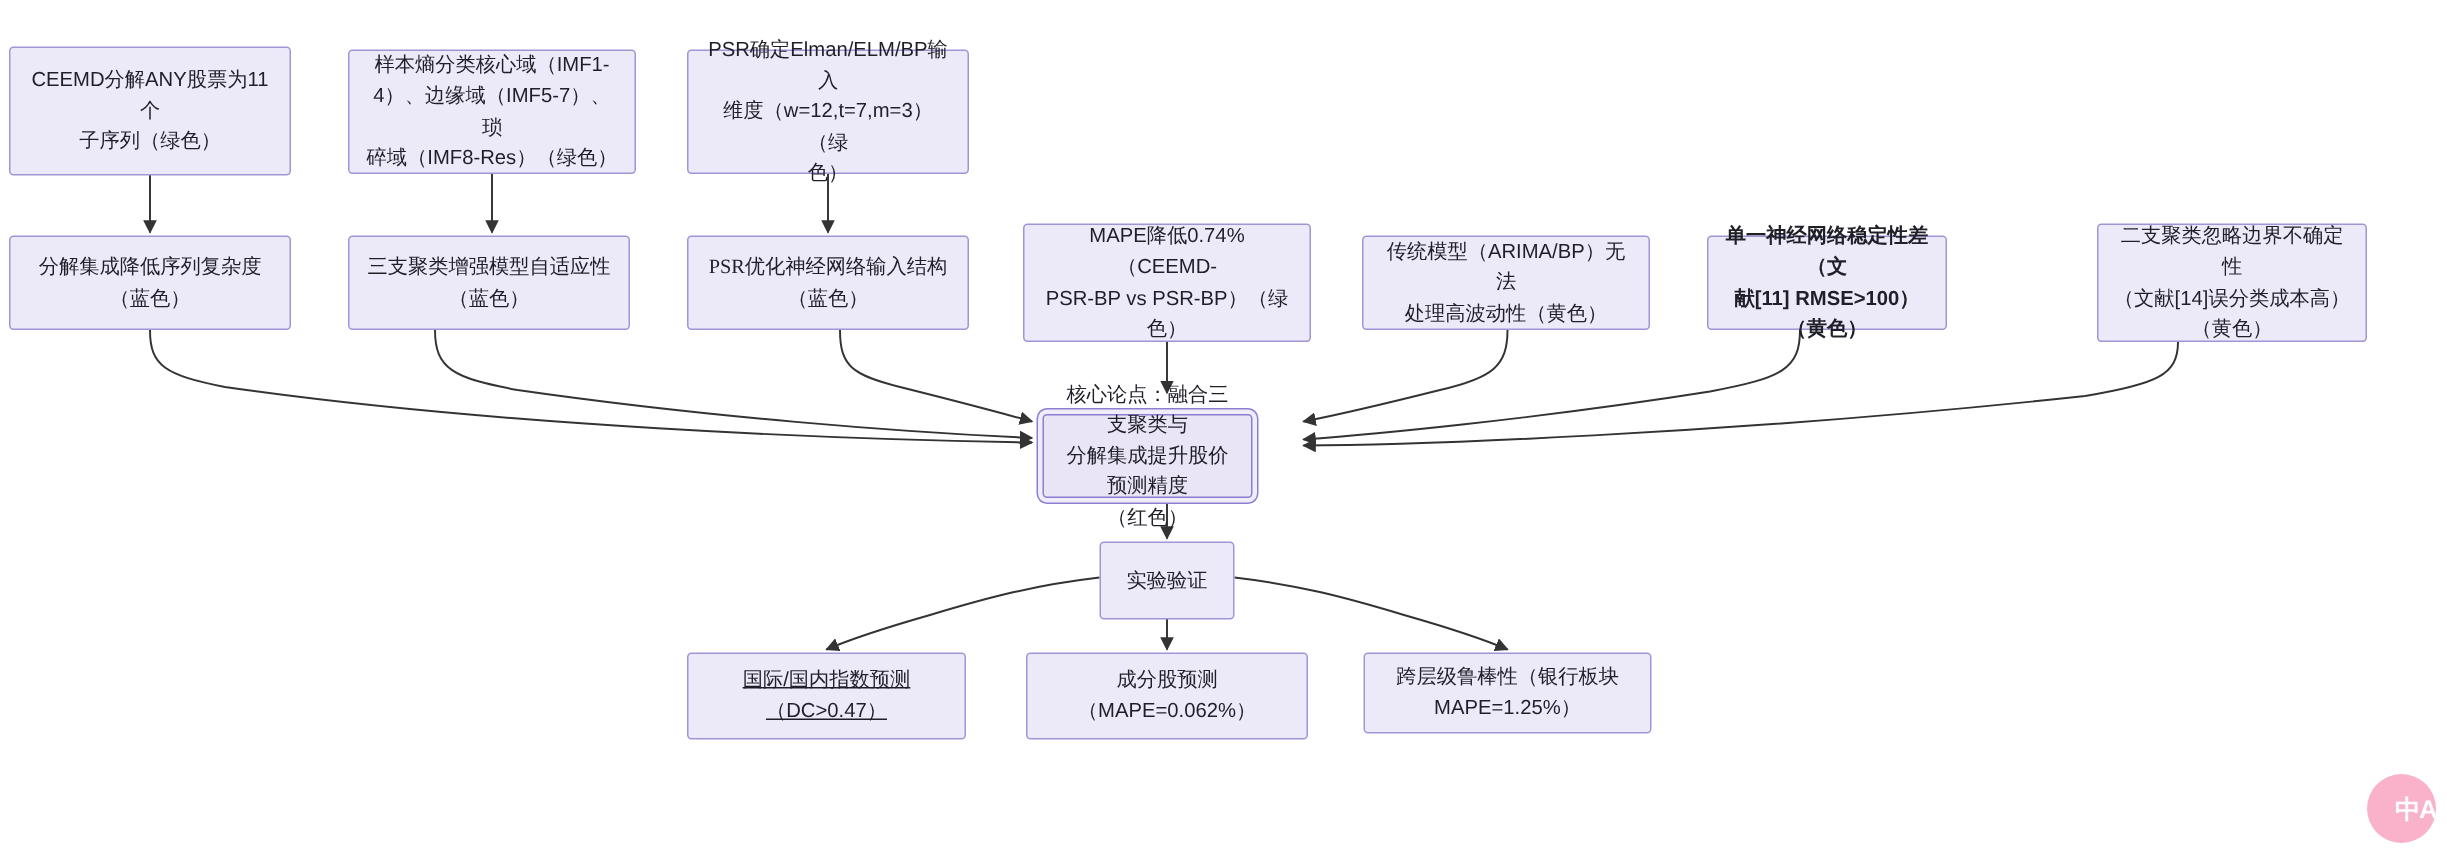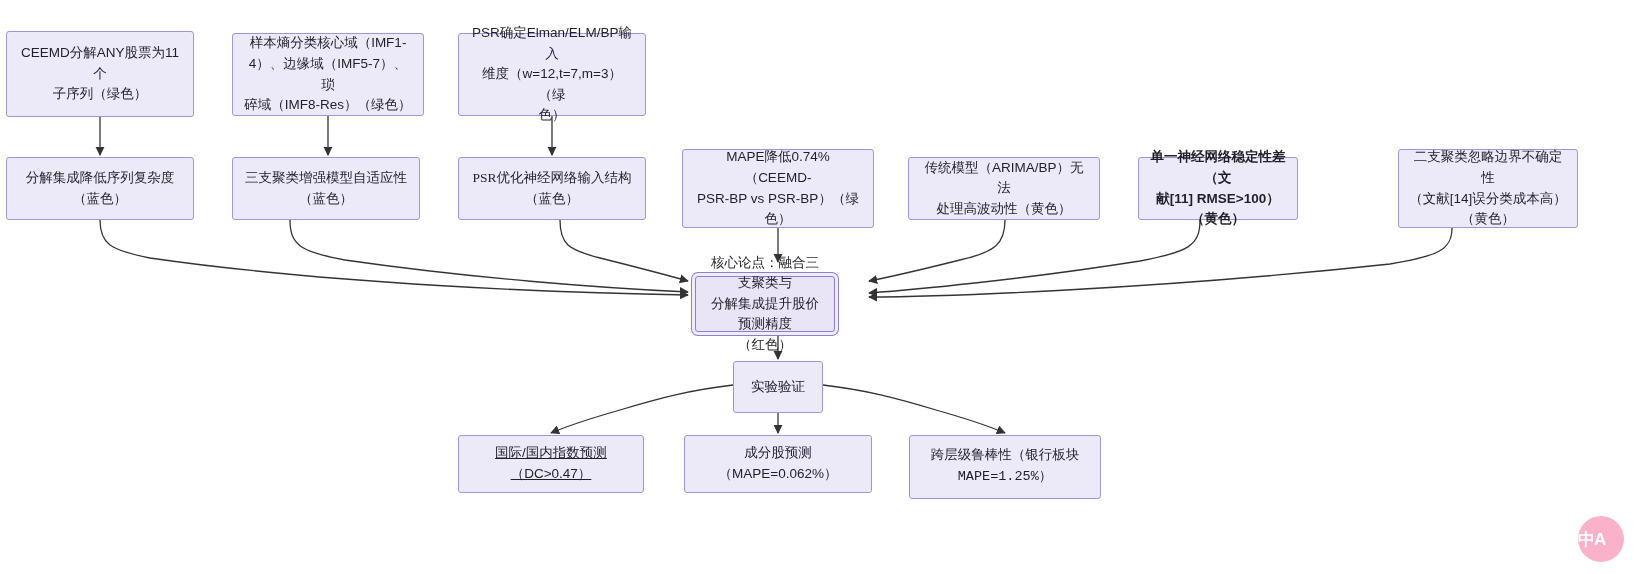--- a/index.html
+++ b/index.html
@@ -52,21 +52,21 @@
     z-index: 3;
   }
   .watermark {
     position: absolute;
     width: 46px;
     height: 46px;
     border-radius: 50%;
     background: #F9AEC8;
     display: flex;
     align-items: center;
-    justify-content: flex-start;
+    justify-content: flex-end;
     color: #ffffff;
     font-size: 17px;
     font-weight: bold;
     letter-spacing: -1px;
     opacity: 0.95;
     z-index: 4;
   }
 </style>
 </head>
 <body>
@@ -170,21 +170,21 @@
   <div class="node" style="left:458px; top:435px; width:186px; height:58px;text-decoration:underline;">
     <span class="label">国际/国内指数预测
 （DC&gt;0.47）</span>
   </div>
 
   <div class="node" style="left:684px; top:435px; width:188px; height:58px;">
     <span class="label">成分股预测
 （MAPE=0.062%）</span>
   </div>
 
-  <div class="node" style="left:909px; top:435px; width:192px; height:64px;font-family:Liberation Mono, monospace;">
+  <div class="node" style="left:909px; top:435px; width:192px; height:54px;">
     <span class="label">跨层级鲁棒性（银行板块
 MAPE=1.25%）</span>
   </div>
 
   <div class="watermark" style="left:1578px; top:516px;">
     <span>中A</span>
   </div>
 
 </div>
 

